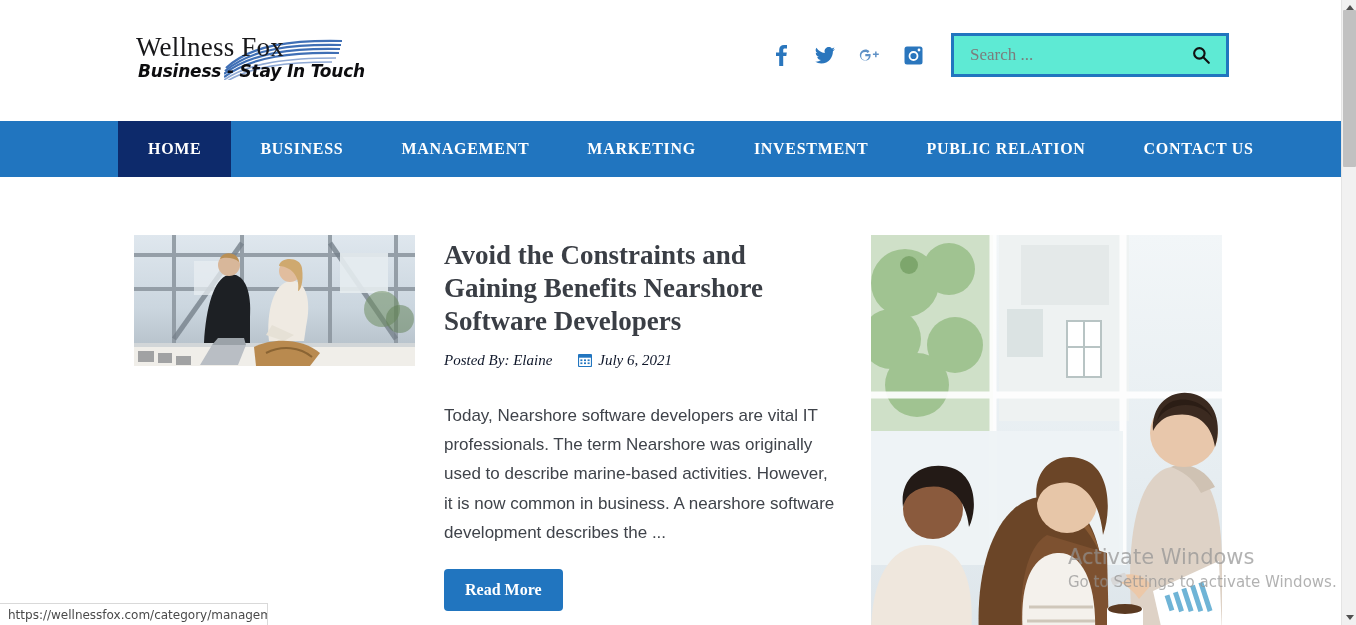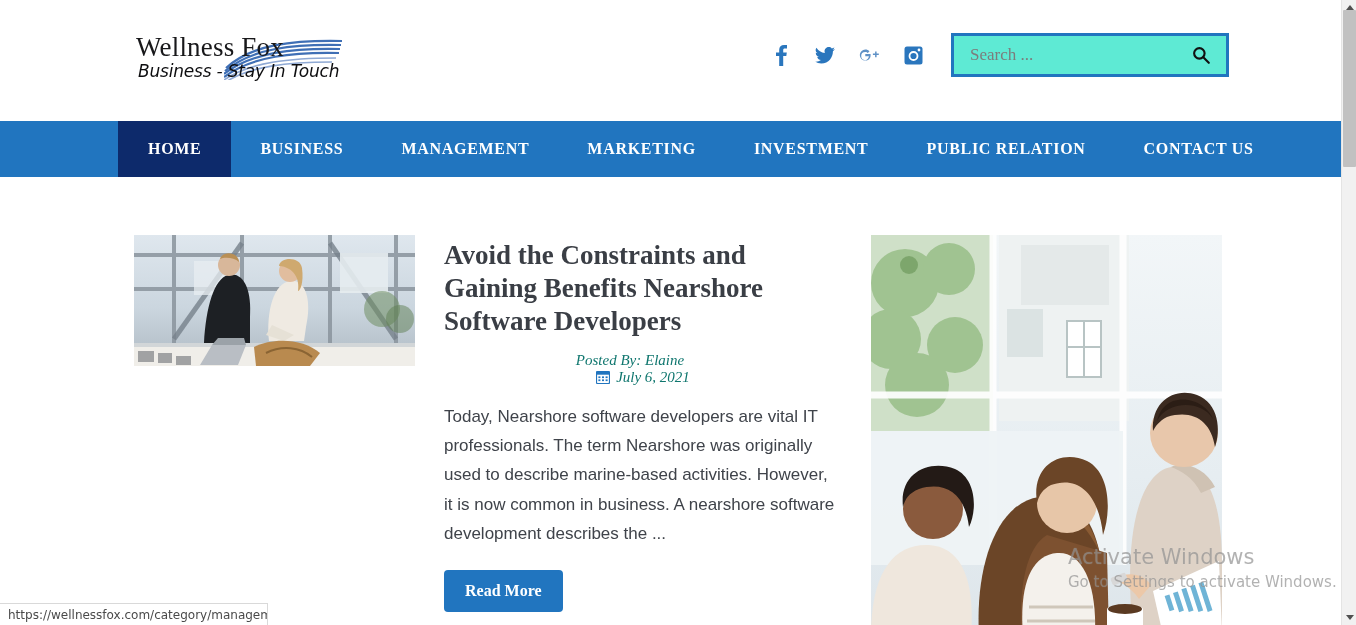--- a/index.html
+++ b/index.html
@@ -48,21 +48,21 @@
     font-family: "Liberation Serif", serif;
     font-size: 27px;
     color: #18181a;
     letter-spacing: 0.2px;
     white-space: nowrap;
   }
   .logo-tag {
     position: absolute;
     left: 2px; top: 29px;
     font-family: "DejaVu Sans", sans-serif;
-    font-weight: normal;
+    font-weight: bold;
     font-style: italic;
     font-size: 17px;
     color: #0d0d0f;
     letter-spacing: -0.2px;
     white-space: nowrap;
   }
 
   .header-right {
     position: absolute;
     right: 112px;
@@ -166,25 +166,24 @@
     line-height: 1.22;
     color: #3a3e45;
     margin: 0 0 14px 0;
     cursor: pointer;
     max-width: 395px;
   }
   .post-meta {
     font-family: "Liberation Serif", serif;
     font-style: italic;
     font-size: 15px;
-    color: #0f766e;
+    color: #0f172a;
     display: flex;
     align-items: center;
-    margin-bottom: 16px;
-    flex-direction: column;
+    margin-bottom: 32px;
   }
   .meta-author { margin-right: 26px; }
   .meta-date { display: flex; align-items: center; }
   .cal-icon {
     width: 14px; height: 14px;
     margin-right: 6px;
     color: #2175bf;
     display: inline-flex;
   }
   .post-excerpt {

